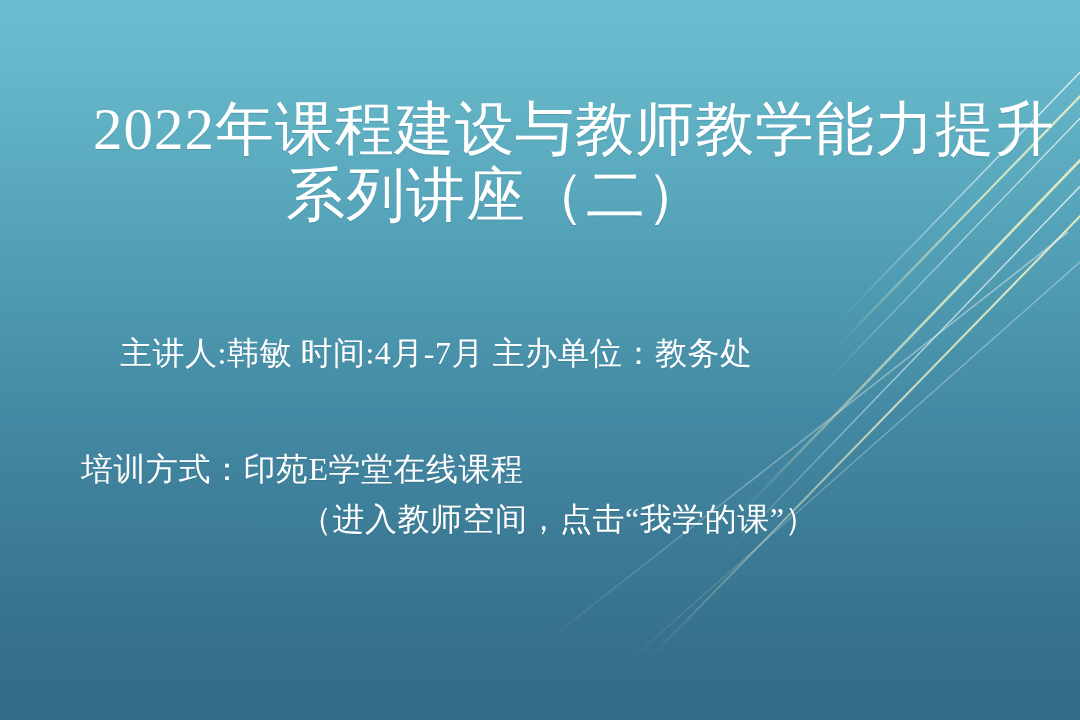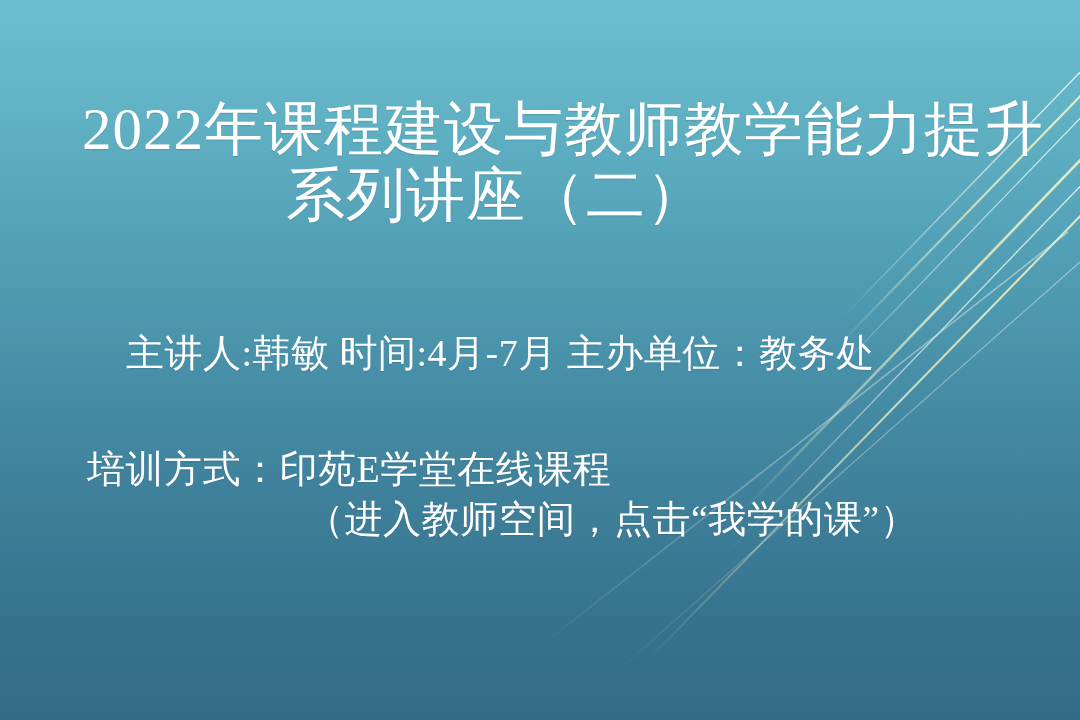--- a/index.html
+++ b/index.html
@@ -44,57 +44,55 @@
     font-size: 59px;
     line-height: 66px;
     letter-spacing: 1px;
     font-weight: 400;
     text-shadow: 0 1px 1px rgba(20,60,80,0.18);
   }
   #title-line-1 {
     display: block;
     white-space: nowrap;
     text-align: left;
-    margin-left: 2px;
+    margin-left: 13px;
   }
   #title-line-2 {
     display: block;
     white-space: nowrap;
     text-align: center;
     padding-right: 98px;
   }
 
   
   #body-block {
     position: absolute;
     left: 0;
     top: 330px;
     width: 860px;
     color: #ffffff;
-    font-size: 38px;
+    font-size: 32px;
     line-height: 46px;
     letter-spacing: 0.5px;
     text-shadow: 0 1px 1px rgba(20,60,80,0.15);
-    margin-left: 6px;
   }
   .body-line {
     display: block;
     white-space: nowrap;
   }
   #body-line-1 {
     padding-left: 120px;
     margin-bottom: 70px;
   }
   #body-line-2 {
     padding-left: 81px;
     margin-bottom: 4px;
   }
   #body-line-3 {
     padding-left: 300px;
-    text-align: right;
   }
 </style>
 </head>
 <body>
 
 <div id="slide">
 
   <svg id="deco-lines" viewBox="0 0 1080 720" preserveAspectRatio="none">
     <defs>
       <linearGradient id="fadeCream" x1="1" y1="0" x2="0" y2="1">

